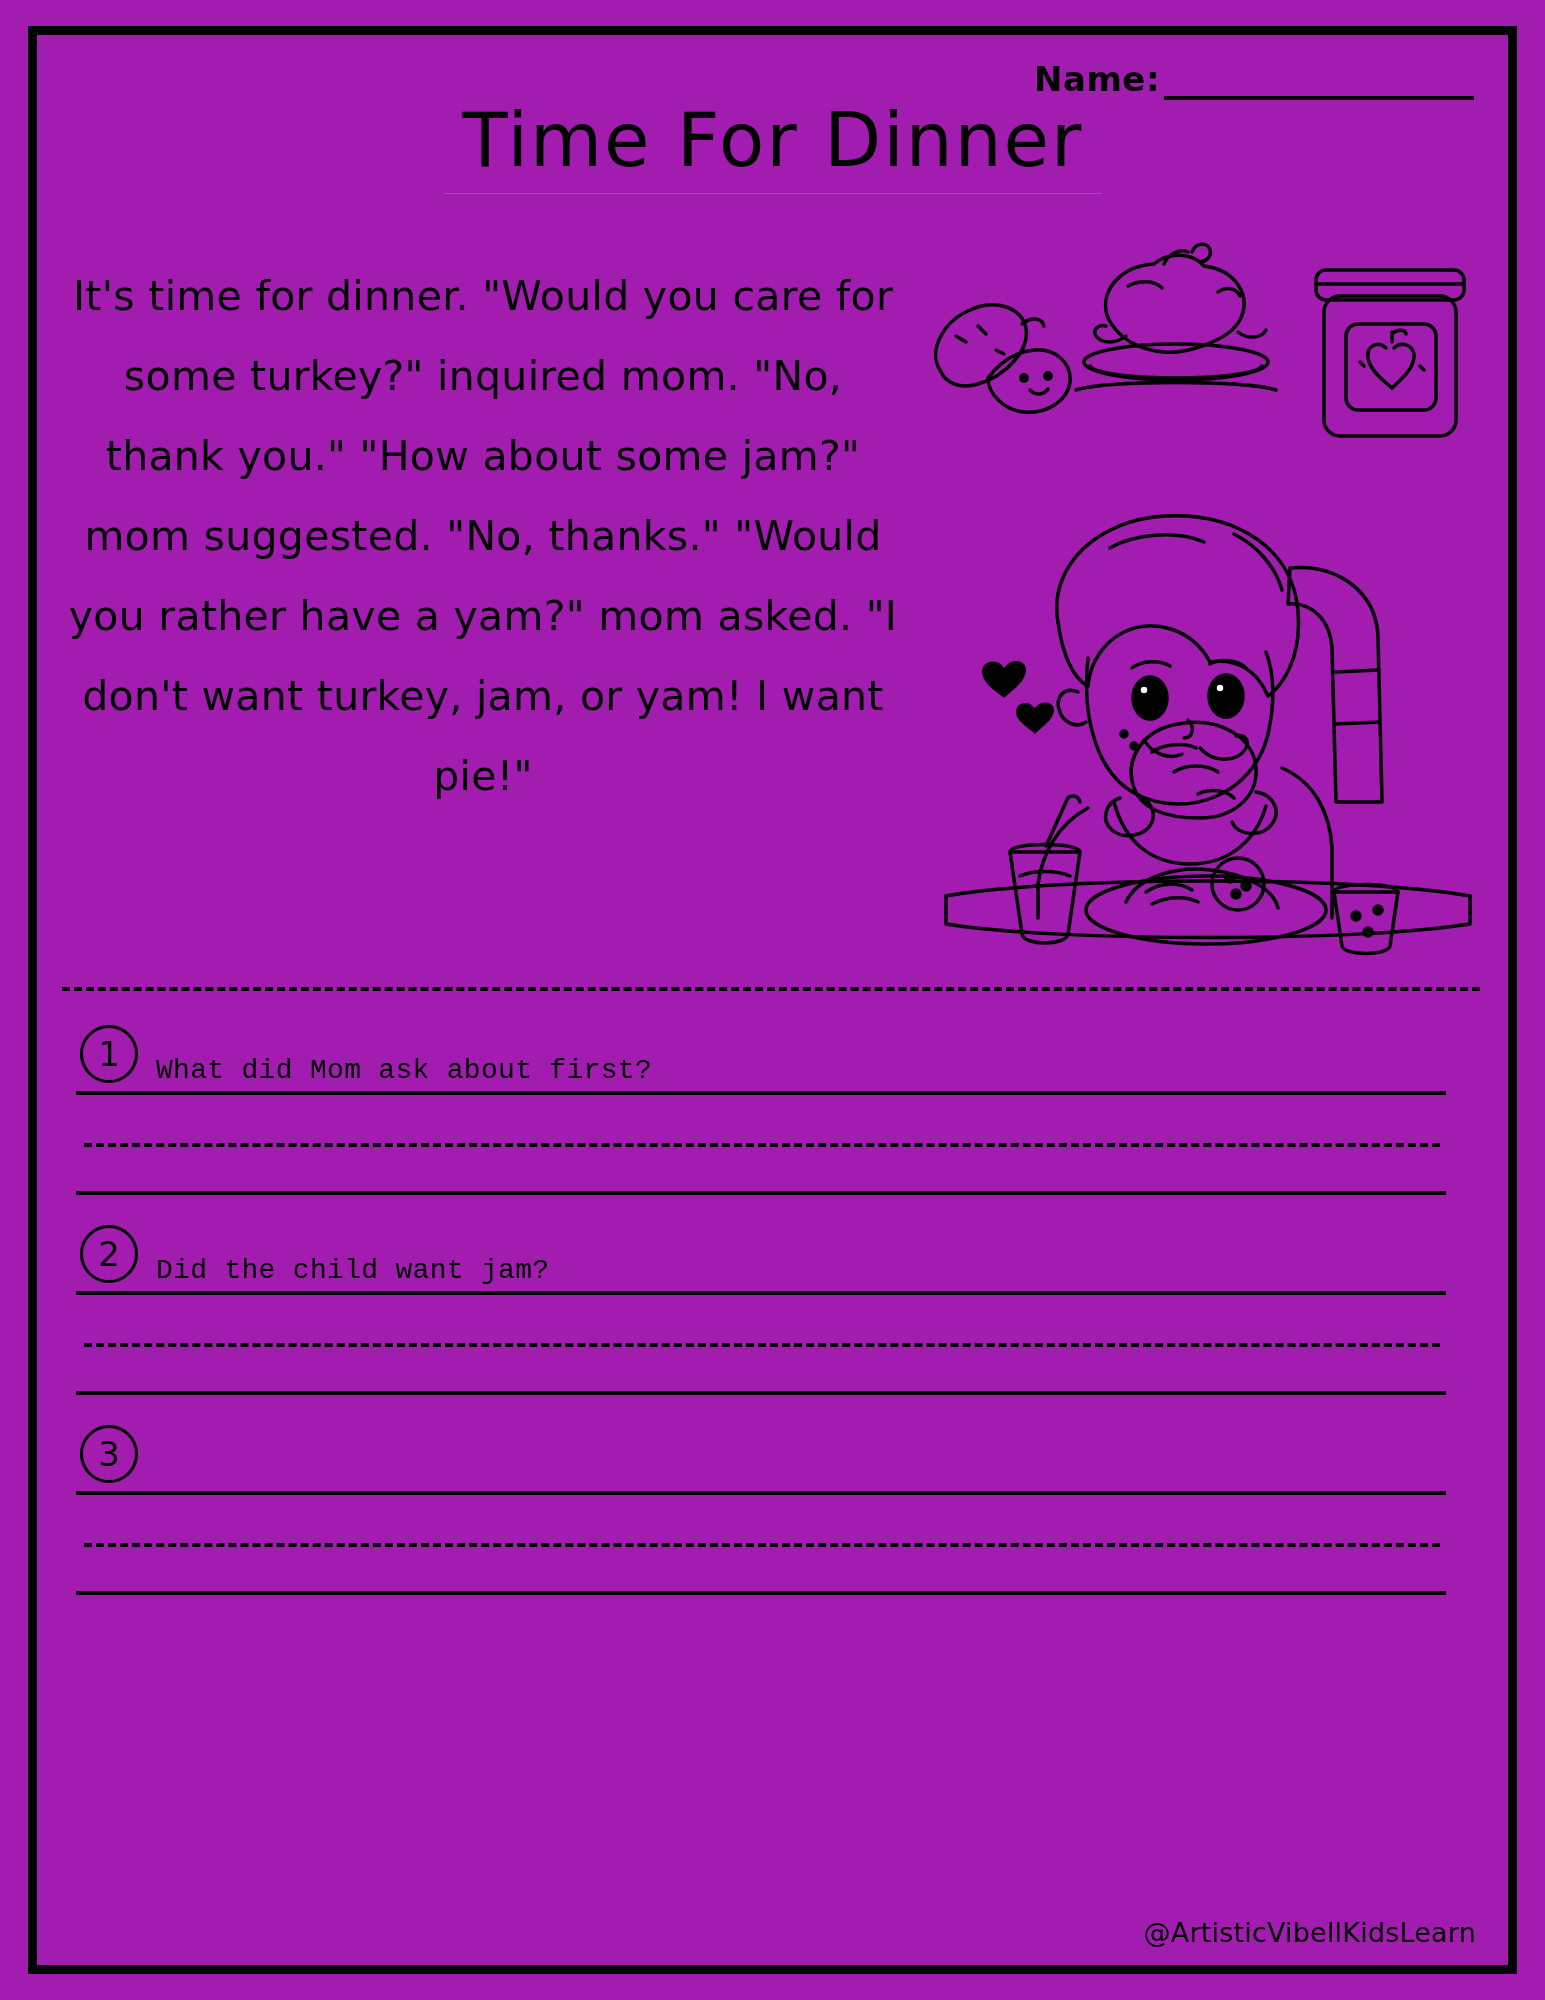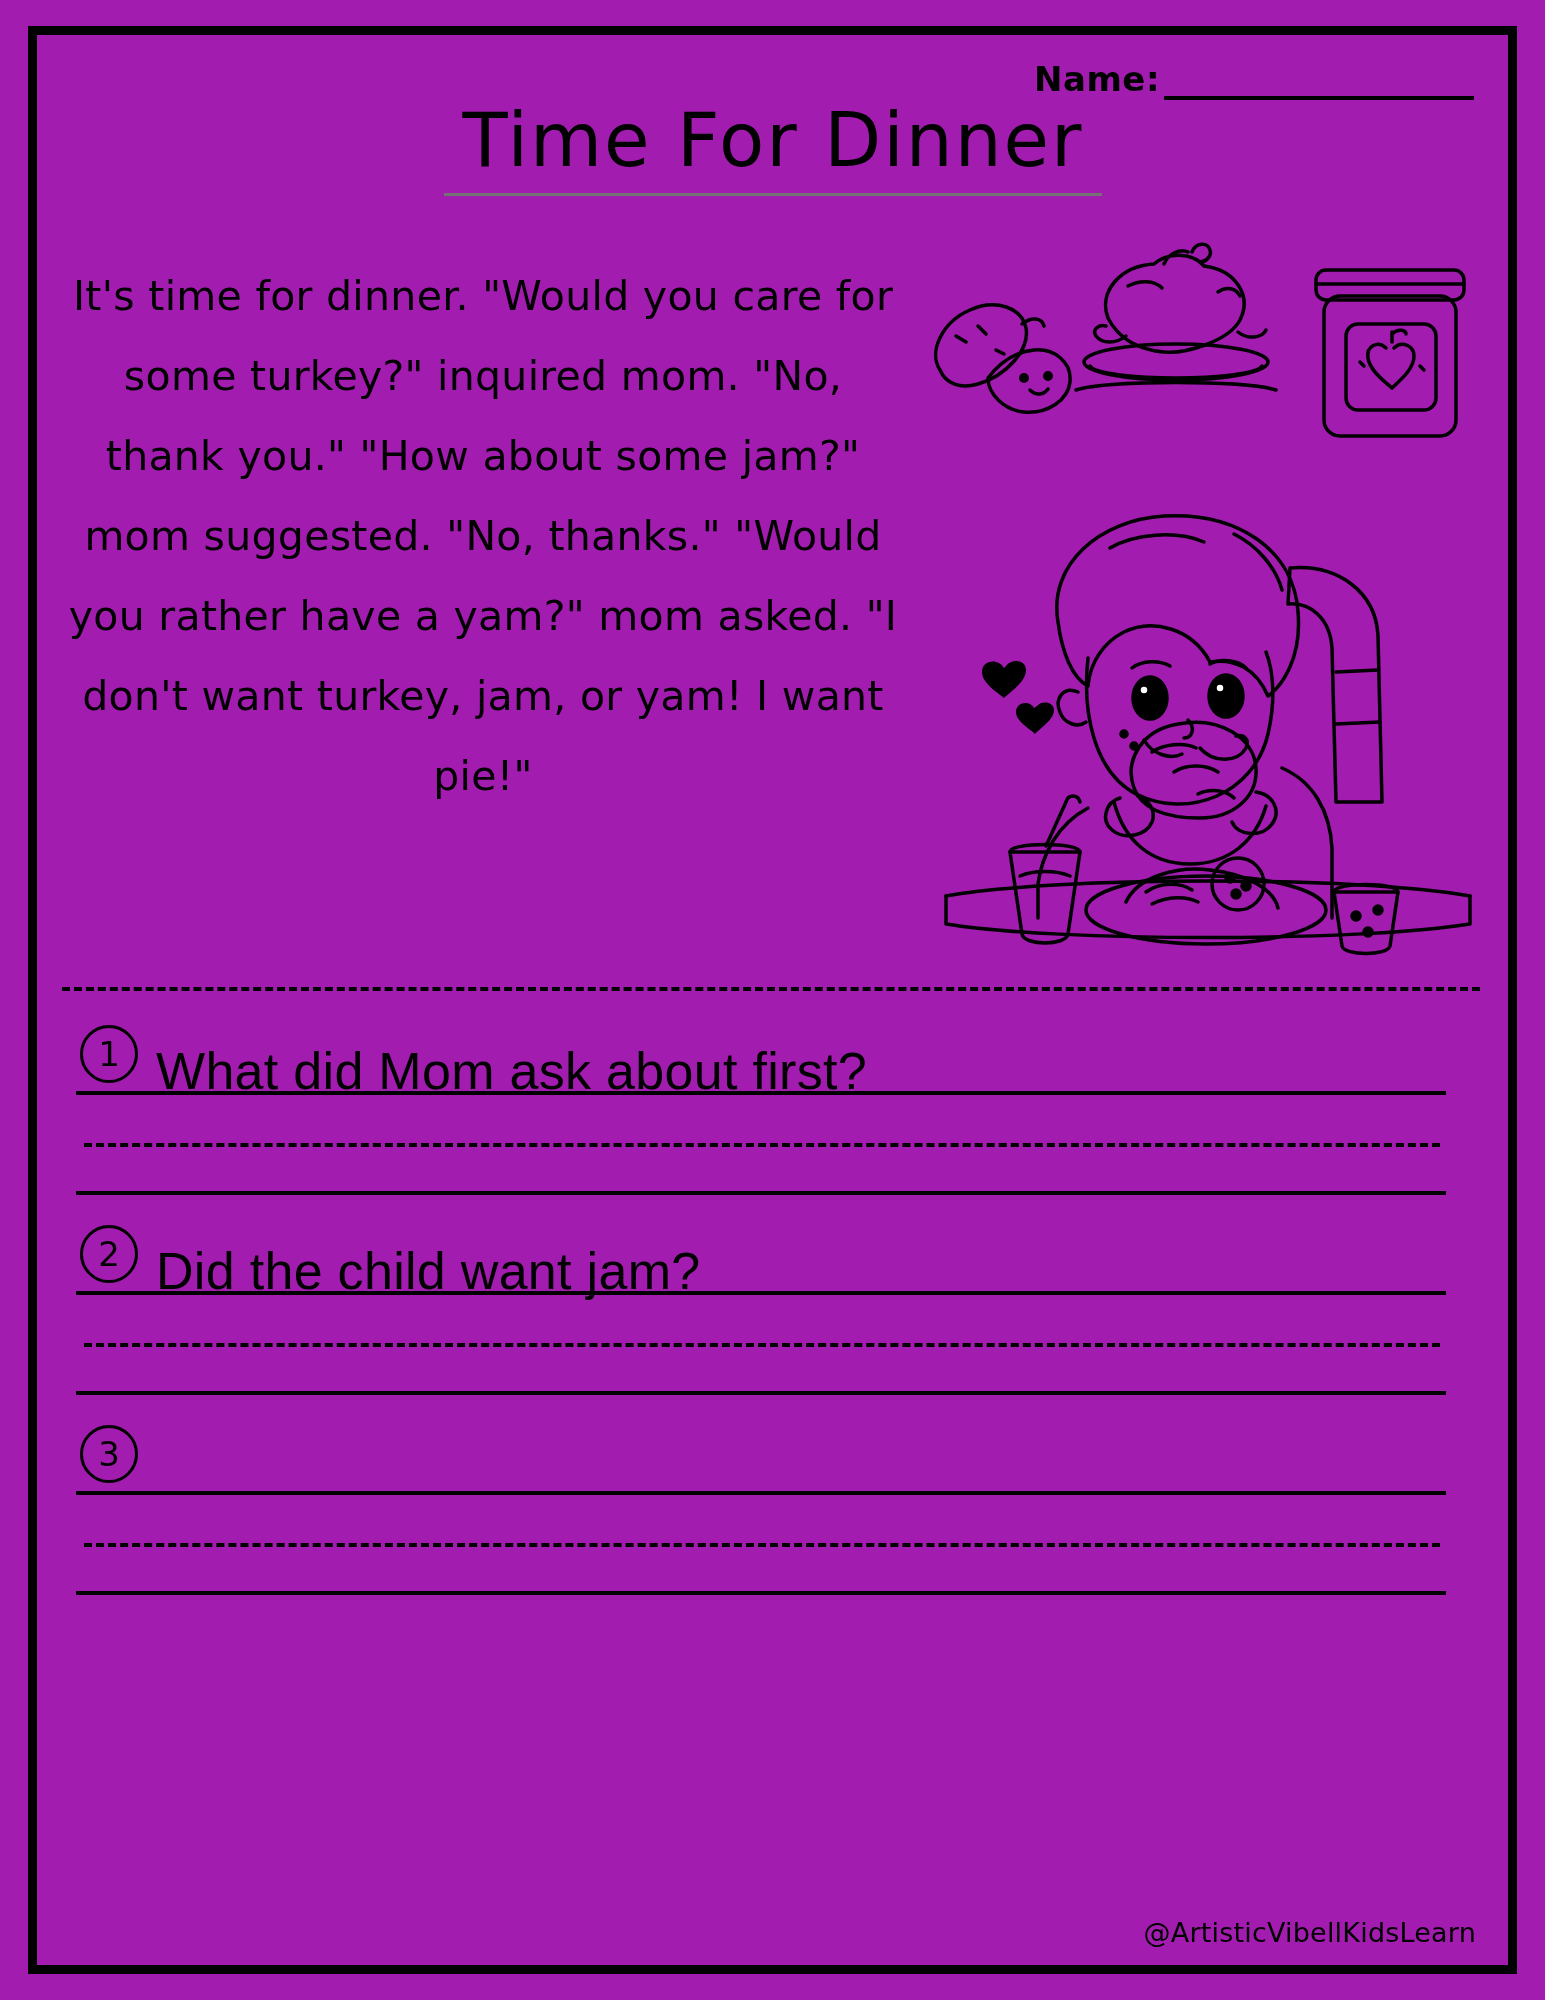--- a/index.html
+++ b/index.html
@@ -72,21 +72,21 @@
     width: 1430px;
     text-align: center;
   }
   .title {
     display: inline-block;
     font-family: "DejaVu Sans", sans-serif;
     font-size: 74px;
     font-weight: 400;
     letter-spacing: 2px;
     padding: 0 18px 10px 18px;
-    border-bottom: 3px solid #737373;
+    border-bottom: 1px solid #737373;
     line-height: 1.15;
   }
 
   
   .story {
     position: absolute;
     left: 10px;
     top: 205px;
     width: 830px;
   }
@@ -148,22 +148,22 @@
     border: 3px solid #000;
     border-radius: 50%;
     display: flex;
     align-items: center;
     justify-content: center;
     font-size: 34px;
     font-family: "DejaVu Sans", sans-serif;
     line-height: 1;
   }
   .qtext {
-    font-size: 52px;
-    font-family: Liberation Sans, sans-serif;
+    font-size: 28px;
+    font-family: Liberation Mono, monospace;
     letter-spacing: 0.3px;
     margin-top: 33px;
   }
 
   .rule-solid {
     width: 1370px;
     margin-left: 18px;
     border-top: 4px solid #000;
     height: 0;
   }

